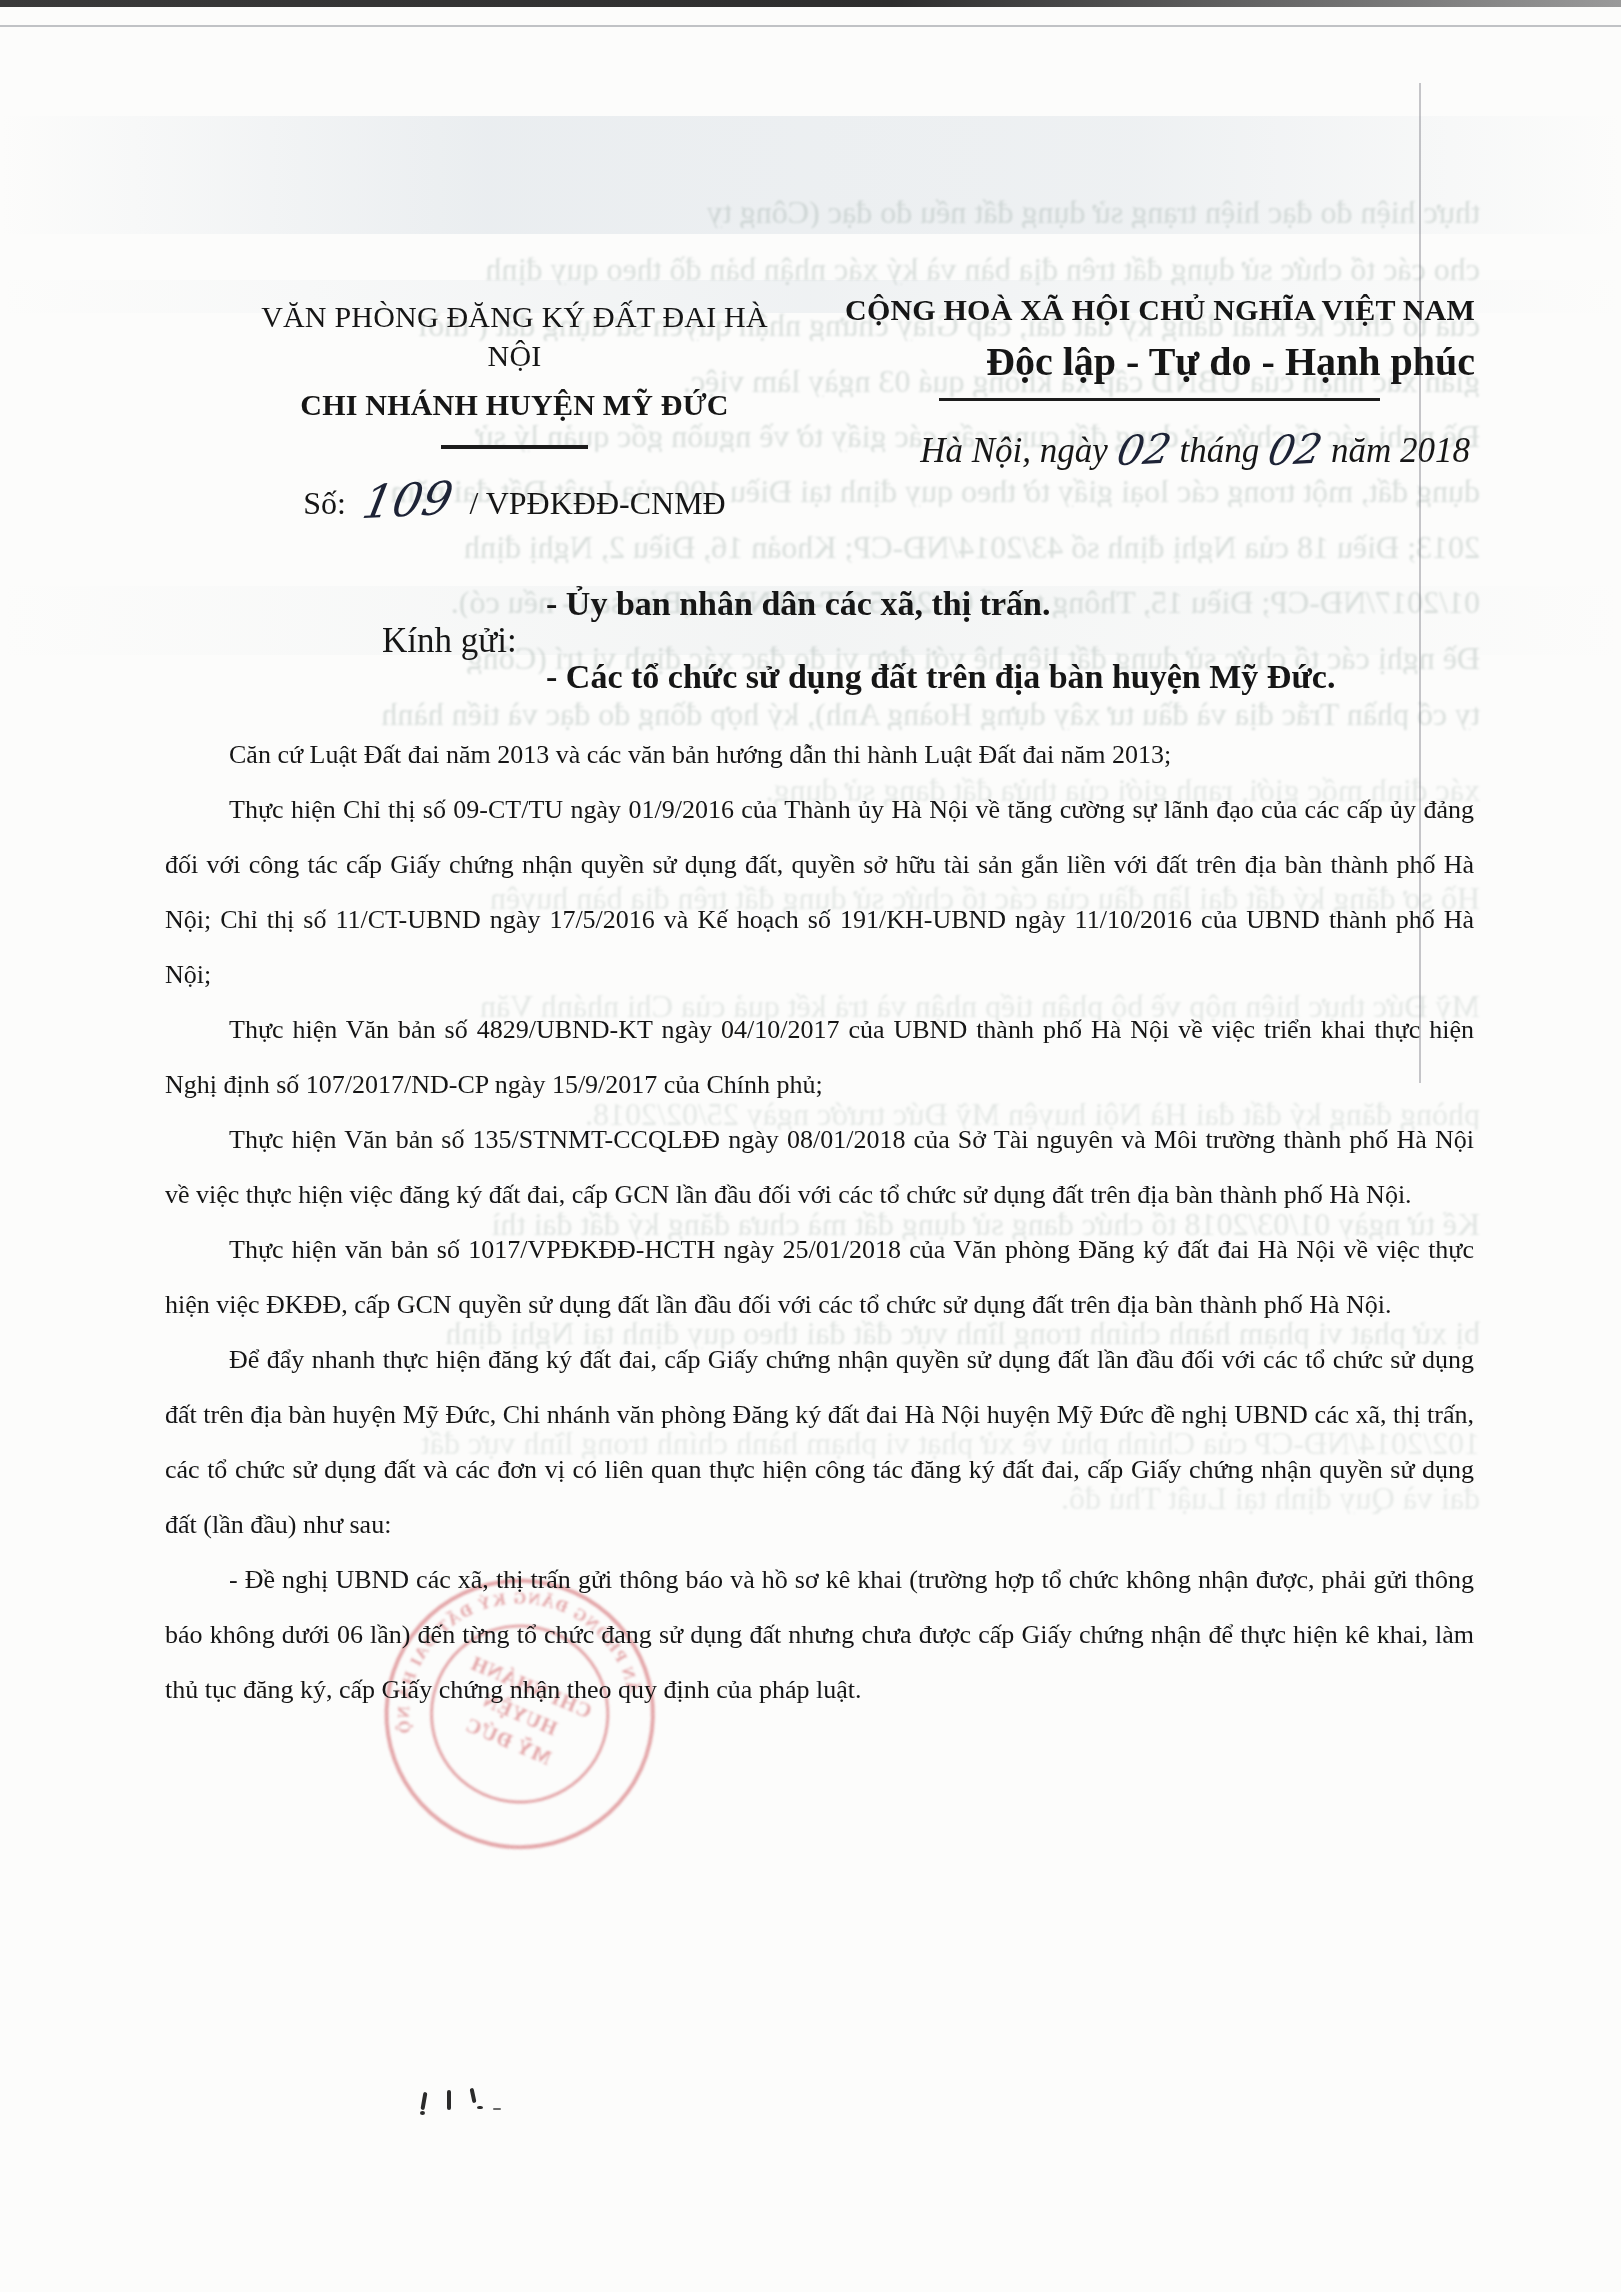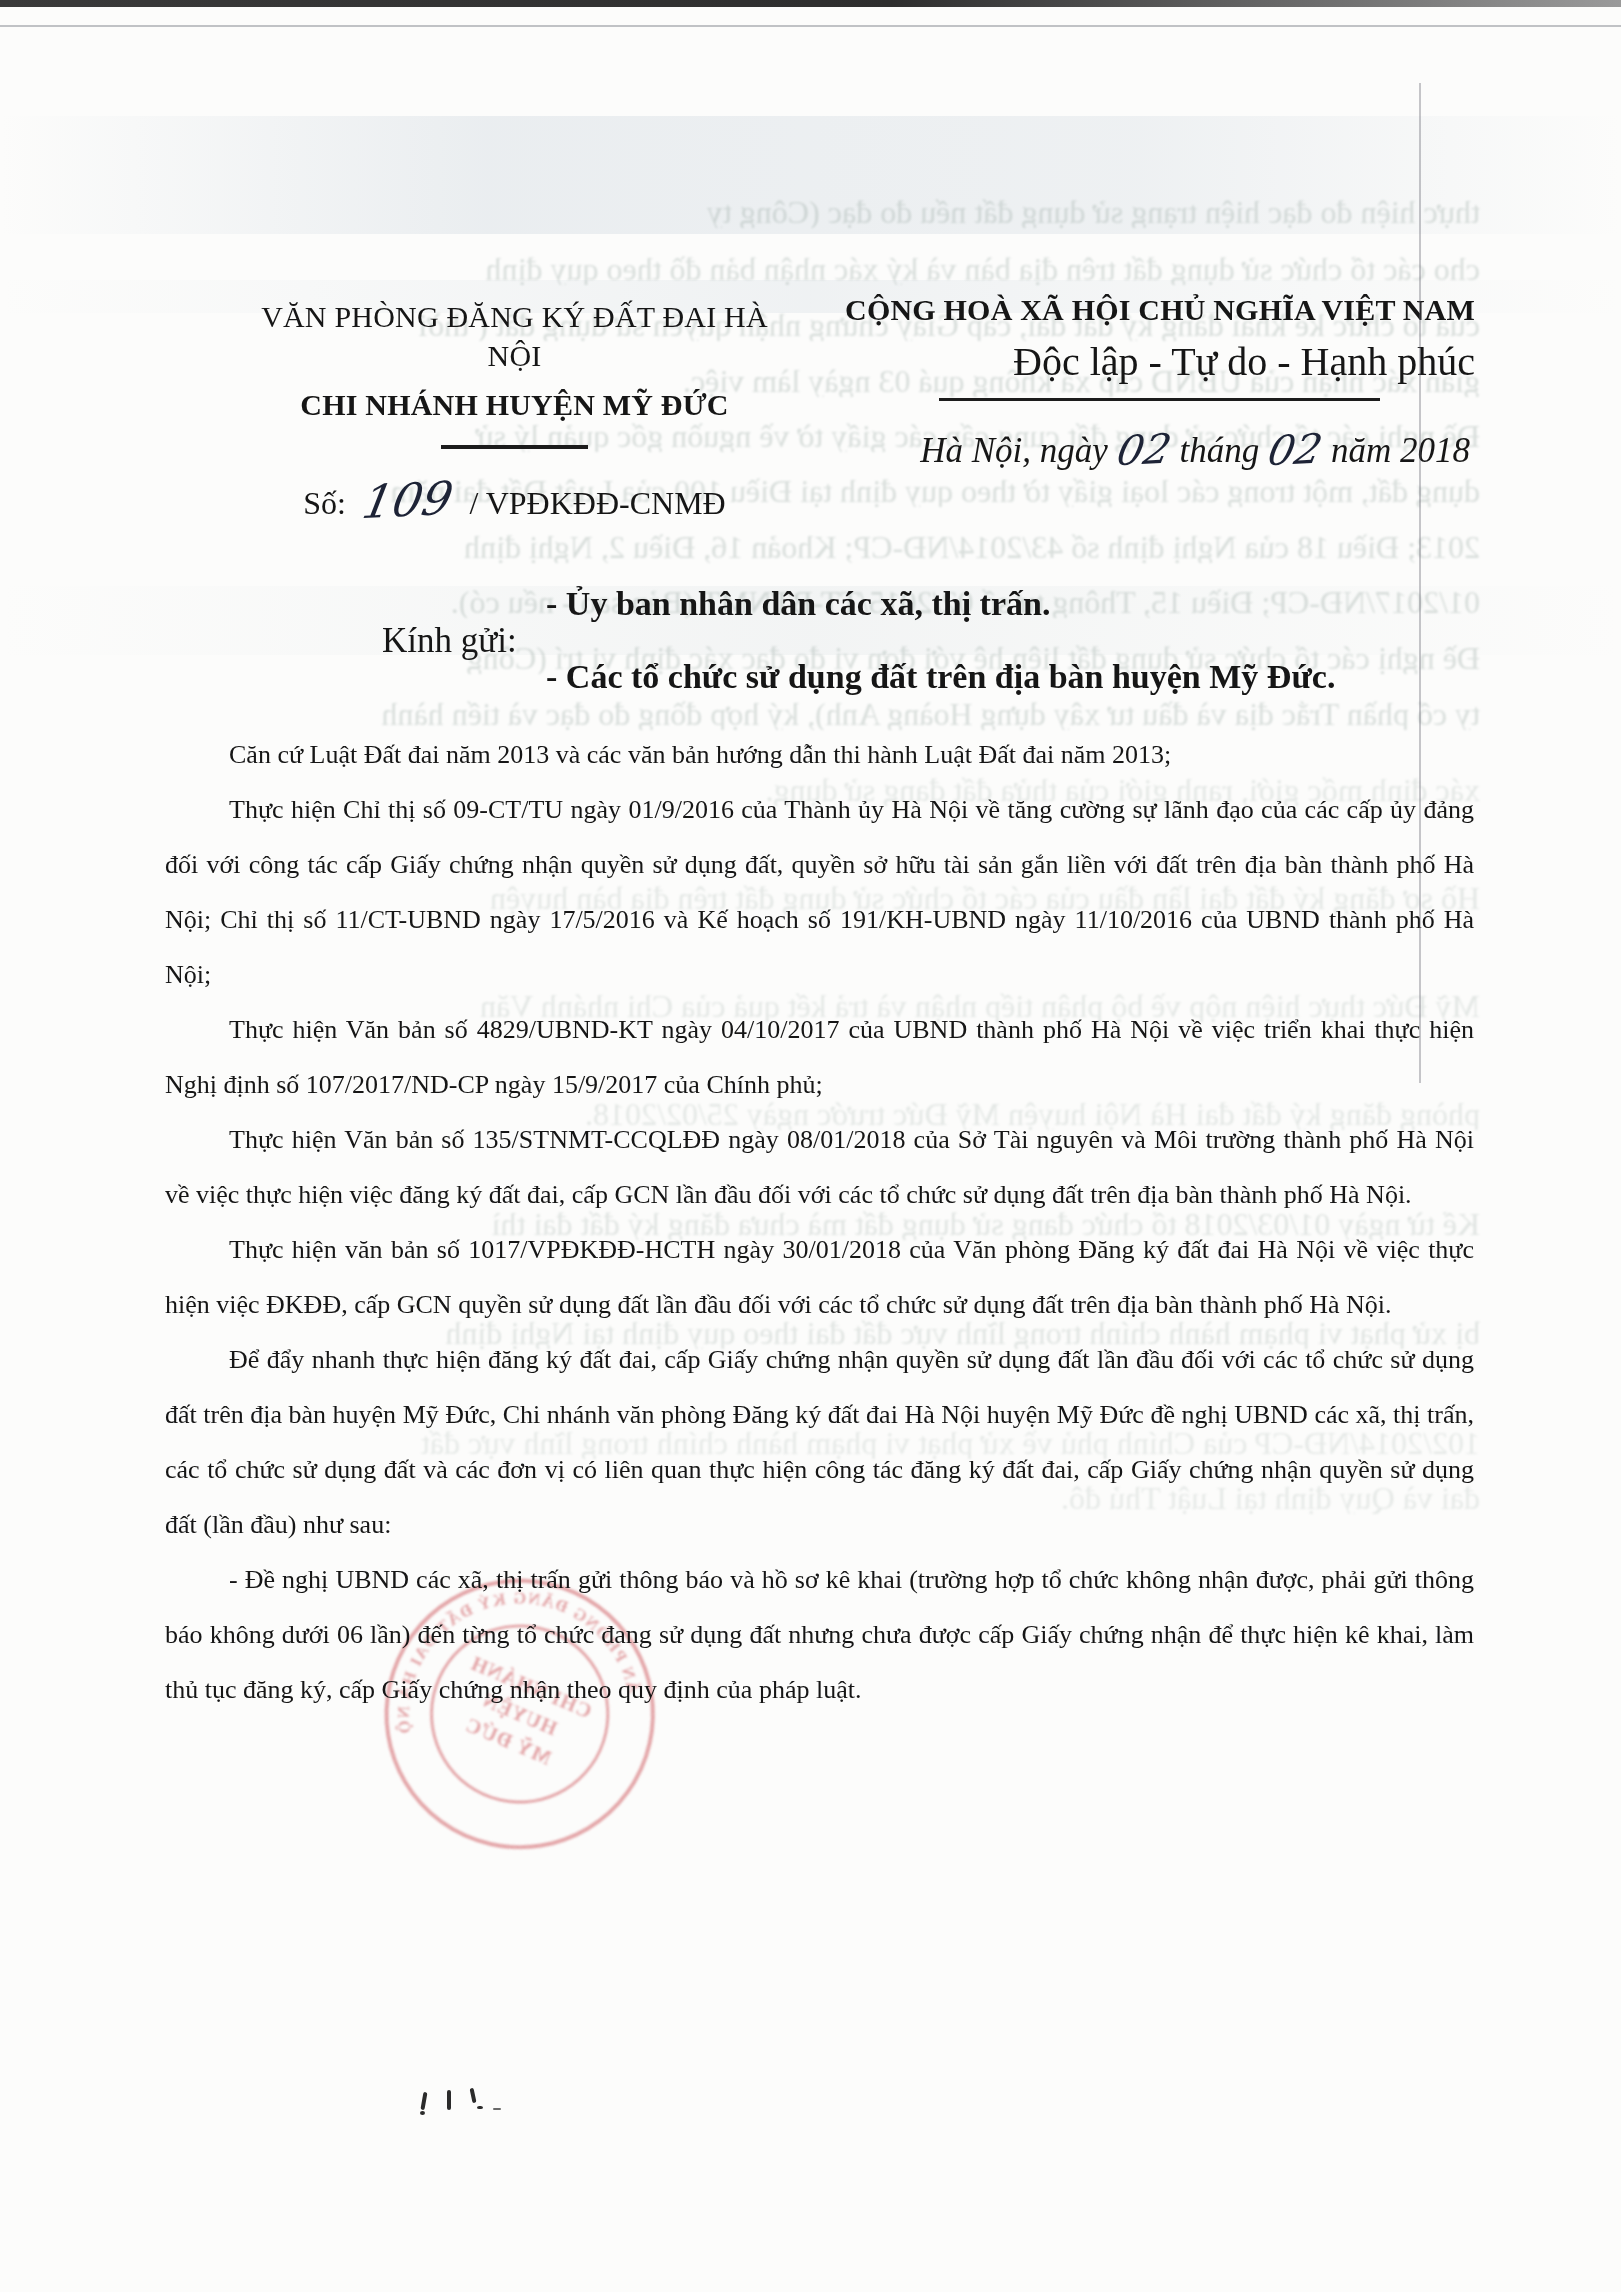--- a/index.html
+++ b/index.html
@@ -34,21 +34,21 @@
   .stamp-arc{font-size:17px;font-weight:bold;fill:#cc5258;letter-spacing:1.5px;}
   .stamp-center text{font-size:21px;font-weight:bold;fill:#cc5258;letter-spacing:1px;}
   
   .header-left{position:absolute;left:235px;top:297px;width:559px;text-align:center;z-index:3;}
   .org-parent{font-size:30px;letter-spacing:0.2px;line-height:39px;}
   .org-name{font-size:30px;font-weight:bold;letter-spacing:0.2px;line-height:39px;margin-top:9.8px;font-family:Liberation Serif, serif;}
   .rule-left{width:147px;height:3.9px;background:#1c1c1c;margin:21.6px auto 0;}
   .so-line{margin-top:25.5px;font-size:32px;}
   .header-right{position:absolute;left:843px;top:290px;width:632px;text-align:right;z-index:3;}
   .motto1{font-size:30px;font-weight:bold;letter-spacing:0.2px;line-height:39px;}
-  .motto2{font-size:40px;font-weight:normal;margin-top:7.8px;line-height:49px;}
+  .motto2{font-size:40px;font-weight:bold;margin-top:7.8px;line-height:49px;}
   .rule-right{width:441px;height:3.4px;background:#1c1c1c;margin:11.8px auto 0;}
   .date-line{margin-top:27.4px;font-size:35px;font-style:italic;white-space:nowrap;}
   .date-line span{margin:0 4.9px;}
   .handwritten{
     display:inline-block;font-family:"DejaVu Serif",serif;font-style:italic;
     color:#1d2336;transform:skewX(-14deg) rotate(-3deg);line-height:1;
   }
   .hw-num{font-size:46px;position:relative;top:2px;margin:0 9.8px;}
   .hw-date{font-size:41px;position:relative;top:2px;}
   
@@ -149,21 +149,21 @@
       <div class="rec-line">- Ủy ban nhân dân các xã, thị trấn.</div>
       <div class="rec-line">- Các tổ chức sử dụng đất trên địa bàn huyện Mỹ Đức.</div>
     </div>
   </div>
 
   <div class="body-text">
     <p>Căn cứ Luật Đất đai năm 2013 và các văn bản hướng dẫn thi hành Luật Đất đai năm 2013;</p>
     <p>Thực hiện Chỉ thị số 09-CT/TU ngày 01/9/2016 của Thành ủy Hà Nội về tăng cường sự lãnh đạo của các cấp ủy đảng đối với công tác cấp Giấy chứng nhận quyền sử dụng đất, quyền sở hữu tài sản gắn liền với đất trên địa bàn thành phố Hà Nội; Chỉ thị số 11/CT-UBND ngày 17/5/2016 và Kế hoạch số 191/KH-UBND ngày 11/10/2016 của UBND thành phố Hà Nội;</p>
     <p>Thực hiện Văn bản số 4829/UBND-KT ngày 04/10/2017 của UBND thành phố Hà Nội về việc triển khai thực hiện Nghị định số 107/2017/ND-CP ngày 15/9/2017 của Chính phủ;</p>
     <p>Thực hiện Văn bản số 135/STNMT-CCQLĐĐ ngày 08/01/2018 của Sở Tài nguyên và Môi trường thành phố Hà Nội về việc thực hiện việc đăng ký đất đai, cấp GCN lần đầu đối với các tổ chức sử dụng đất trên địa bàn thành phố Hà Nội.</p>
-    <p>Thực hiện văn bản số 1017/VPĐKĐĐ-HCTH ngày 30/01/2018 của Văn phòng Đăng ký đất đai Hà Nội về việc thực hiện việc ĐKĐĐ, cấp GCN quyền sử dụng đất lần đầu đối với các tổ chức sử dụng đất trên địa bàn thành phố Hà Nội.</p>
+    <p>Thực hiện văn bản số 1017/VPĐKĐĐ-HCTH ngày 25/01/2018 của Văn phòng Đăng ký đất đai Hà Nội về việc thực hiện việc ĐKĐĐ, cấp GCN quyền sử dụng đất lần đầu đối với các tổ chức sử dụng đất trên địa bàn thành phố Hà Nội.</p>
     <p>Để đẩy nhanh thực hiện đăng ký đất đai, cấp Giấy chứng nhận quyền sử dụng đất lần đầu đối với các tổ chức sử dụng đất trên địa bàn huyện Mỹ Đức, Chi nhánh văn phòng Đăng ký đất đai Hà Nội huyện Mỹ Đức đề nghị UBND các xã, thị trấn, các tổ chức sử dụng đất và các đơn vị có liên quan thực hiện công tác đăng ký đất đai, cấp Giấy chứng nhận quyền sử dụng đất (lần đầu) như sau:</p>
     <p>- Đề nghị UBND các xã, thị trấn gửi thông báo và hồ sơ kê khai (trường hợp tổ chức không nhận được, phải gửi thông báo không dưới 06 lần) đến từng tổ chức đang sử dụng đất nhưng chưa được cấp Giấy chứng nhận để thực hiện kê khai, làm thủ tục đăng ký, cấp Giấy chứng nhận theo quy định của pháp luật.</p>
   </div>
 
   <div class="smudge">
     <span class="m1"></span>
       <span class="m1d"></span>
       <span class="m2"></span>
     <span class="m3"></span>
       <span class="m3d"></span>

